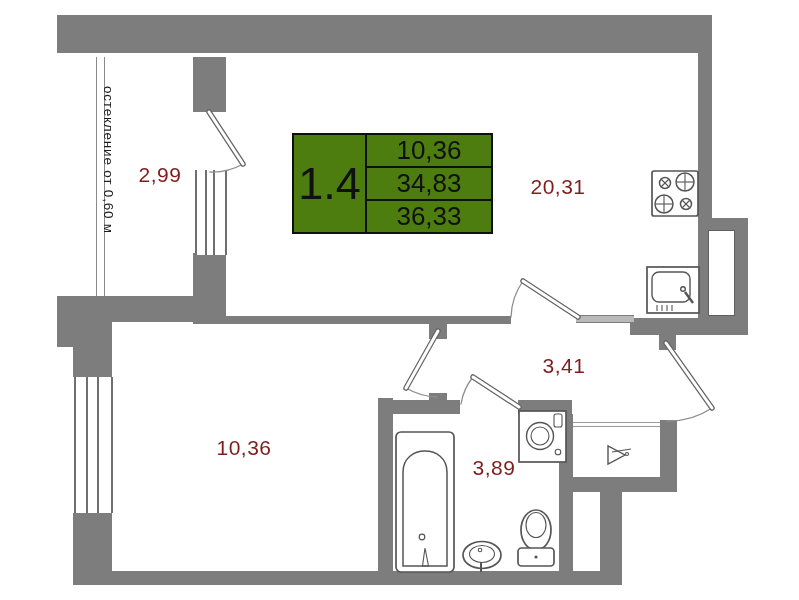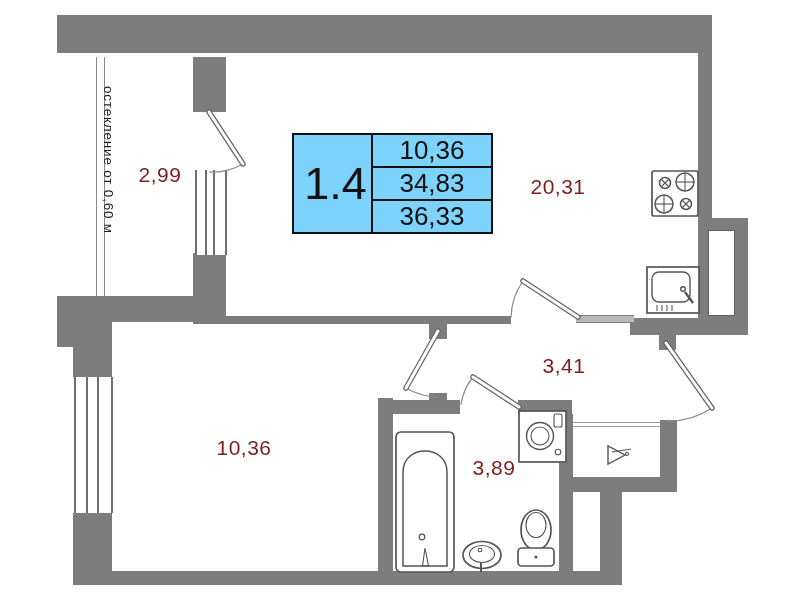--- a/index.html
+++ b/index.html
@@ -18,21 +18,21 @@
   .label {
     position:absolute; transform:translate(-50%,-50%);
     font-size:21px; color:#7f1d1d; letter-spacing:0.5px; white-space:nowrap;
   }
   .vtext {
     position:absolute; writing-mode:vertical-rl;
     font-size:13.5px; color:#1d1d1d; letter-spacing:0.8px; white-space:nowrap;
   }
   .infobox {
     position:absolute; left:292px; top:133px; width:201px; height:101px;
-    display:flex; border:2px solid #101010; background:#7dd3fc; box-sizing:border-box;padding-left:6px;
+    display:flex; border:2px solid #101010; background:#4d7c0f; box-sizing:border-box;
   }
   .infobox .unit {
     width:71px; border-right:2px solid #101010; display:flex;
     align-items:center; justify-content:center; font-size:45px; color:#101010;
   }
   .infobox .rows { flex:1; display:flex; flex-direction:column; }
   .infobox .row {
     flex:1; display:flex; align-items:center; justify-content:center;
     font-size:26px; color:#101010; border-bottom:2px solid #101010;
   }

